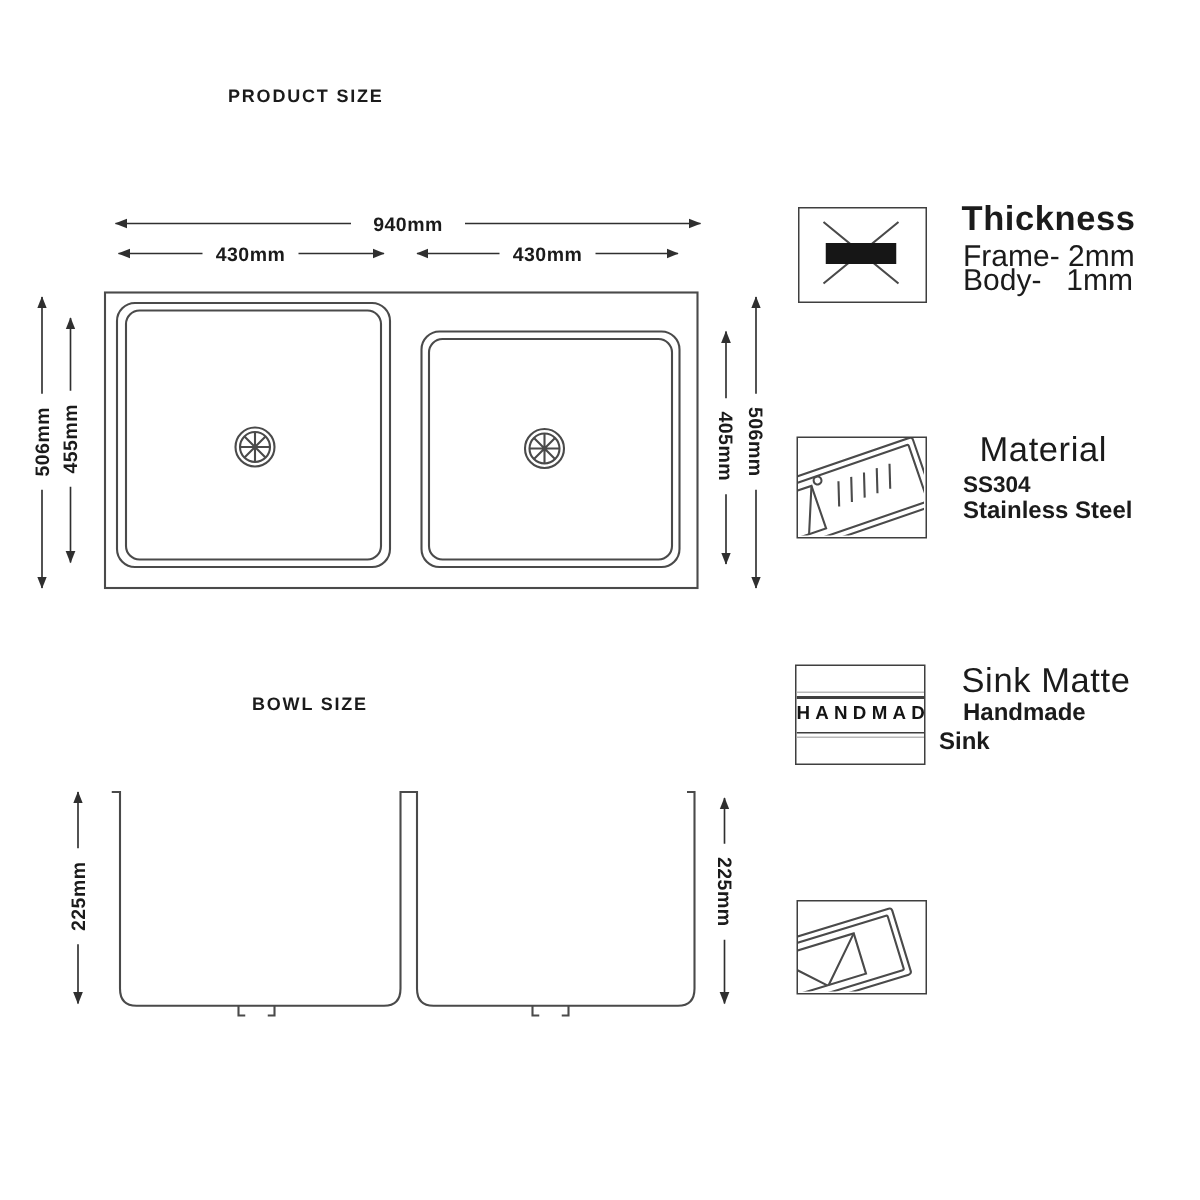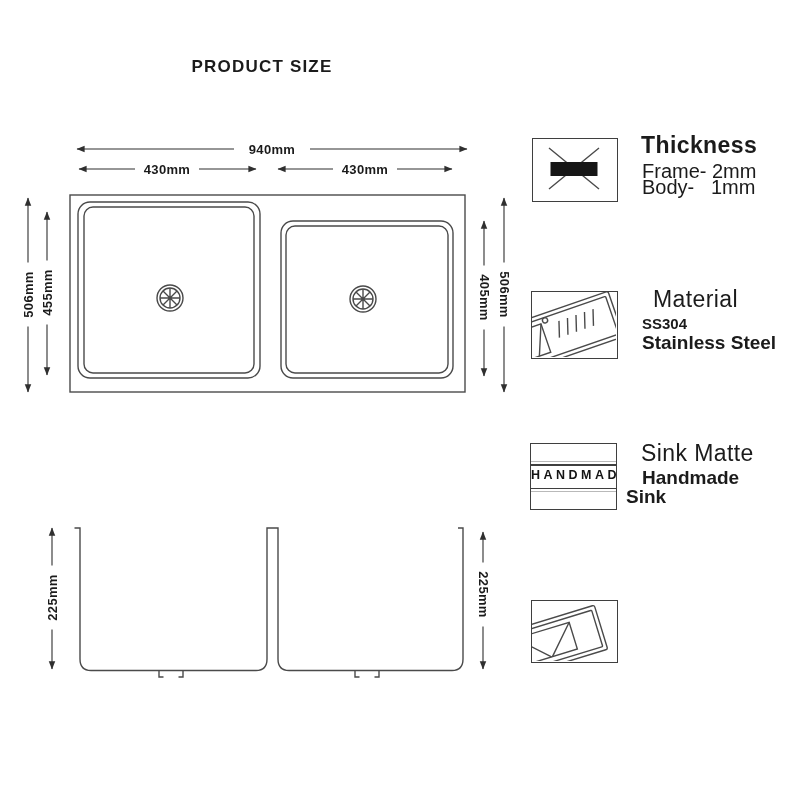--- a/index.html
+++ b/index.html
@@ -15,30 +15,30 @@
   .ln{stroke:var(--line);fill:none;stroke-width:1.4;}
   .dim{stroke:var(--dim);fill:none;stroke-width:1.1;}
   .ah-fill{fill:var(--dim);}
   .lbl{position:absolute;z-index:2;background:var(--bg);text-align:center;
        font-size:13px;font-weight:600;letter-spacing:.3px;color:var(--text);
        height:15px;line-height:15px;}
   .lbl.h{width:76px;}
   .lbl.v{width:64px;}
   .rot-l{transform:rotate(-90deg);}
   .rot-r{transform:rotate(90deg);}
-  .section-title{position:absolute;z-index:2;font-size:17px;font-weight:600;
-       letter-spacing:1.2px;color:var(--text);text-align:center;width:220px;}
+  .section-title{position:absolute;z-index:2;font-size:12px;font-weight:600;
+       letter-spacing:1.2px;color:var(--text);text-align:left;width:220px;}
   .icon-box{position:absolute;z-index:2;border:1.5px solid #3f3f3f;background:#fff;
        overflow:hidden;box-sizing:border-box;}
   .icon-box svg{position:absolute;left:0;top:0;}
   .feat-heading{position:absolute;z-index:2;font-size:23px;font-weight:500;
        letter-spacing:.4px;color:var(--text);line-height:24px;}
   .sub-sm{position:absolute;z-index:2;font-size:20px;font-weight:500;white-space:pre;color:var(--text);}
   .sub-reg{position:absolute;z-index:2;font-size:15px;font-weight:700;color:var(--text);}
-  .sub-bold{position:absolute;z-index:2;font-size:19px;font-weight:700;color:var(--text);}
+  .sub-bold{position:absolute;z-index:2;font-size:16px;font-weight:700;color:var(--text);}
   .band-line{position:absolute;left:0;right:0;height:1.5px;background:#3f3f3f;}
   .band-line.light{background:#b9b9b9;height:1px;}
   .badge-text{position:absolute;left:0;right:0;top:24px;text-align:center;
        font-size:12.5px;font-weight:700;letter-spacing:3.5px;color:#141414;}
 </style>
 </head>
 <body>
 
 <div id="canvas">
 
@@ -84,20 +84,21 @@
       <path class="ln" stroke-width="1.2" d="M355,670.5 L355,677 L359.5,677 M379,670.5 L379,677 L374.5,677"></path>
     </g>
 
     <g>
       <line class="dim" x1="52" y1="528" x2="52" y2="669" marker-start="url(#ah)" marker-end="url(#ah)"></line>
       <line class="dim" x1="483" y1="532" x2="483" y2="669" marker-start="url(#ah)" marker-end="url(#ah)"></line>
     </g>
   </svg>
 
   <div class="section-title" style="left:152px;top:57px;">PRODUCT SIZE</div>
+  <div class="section-title" style="left:168px;top:462px;">BOWL SIZE</div>
 
   <div class="lbl h" style="left:234px;top:142px;">940mm</div>
   <div class="lbl v" style="left:135px;top:162px;">430mm</div>
   <div class="lbl v" style="left:333px;top:162px;">430mm</div>
   <div class="lbl v rot-l" style="left:-4px;top:287px;">506mm</div>
   <div class="lbl v rot-l" style="left:15px;top:285px;">455mm</div>
   <div class="lbl v rot-r" style="left:452px;top:290px;">405mm</div>
   <div class="lbl v rot-r" style="left:472px;top:287px;">506mm</div>
 
   <div class="lbl v rot-l" style="left:20px;top:590px;">225mm</div>

